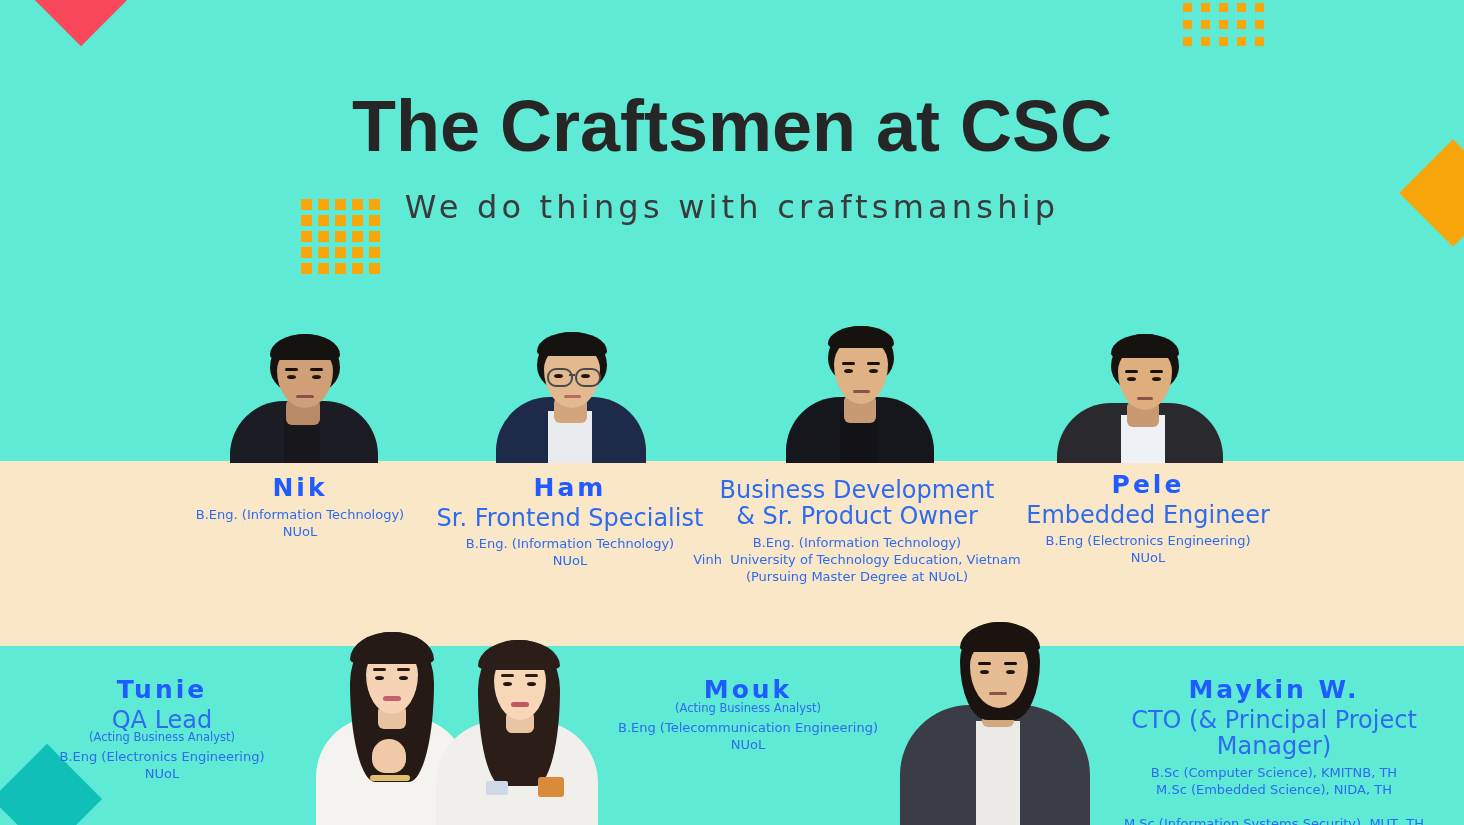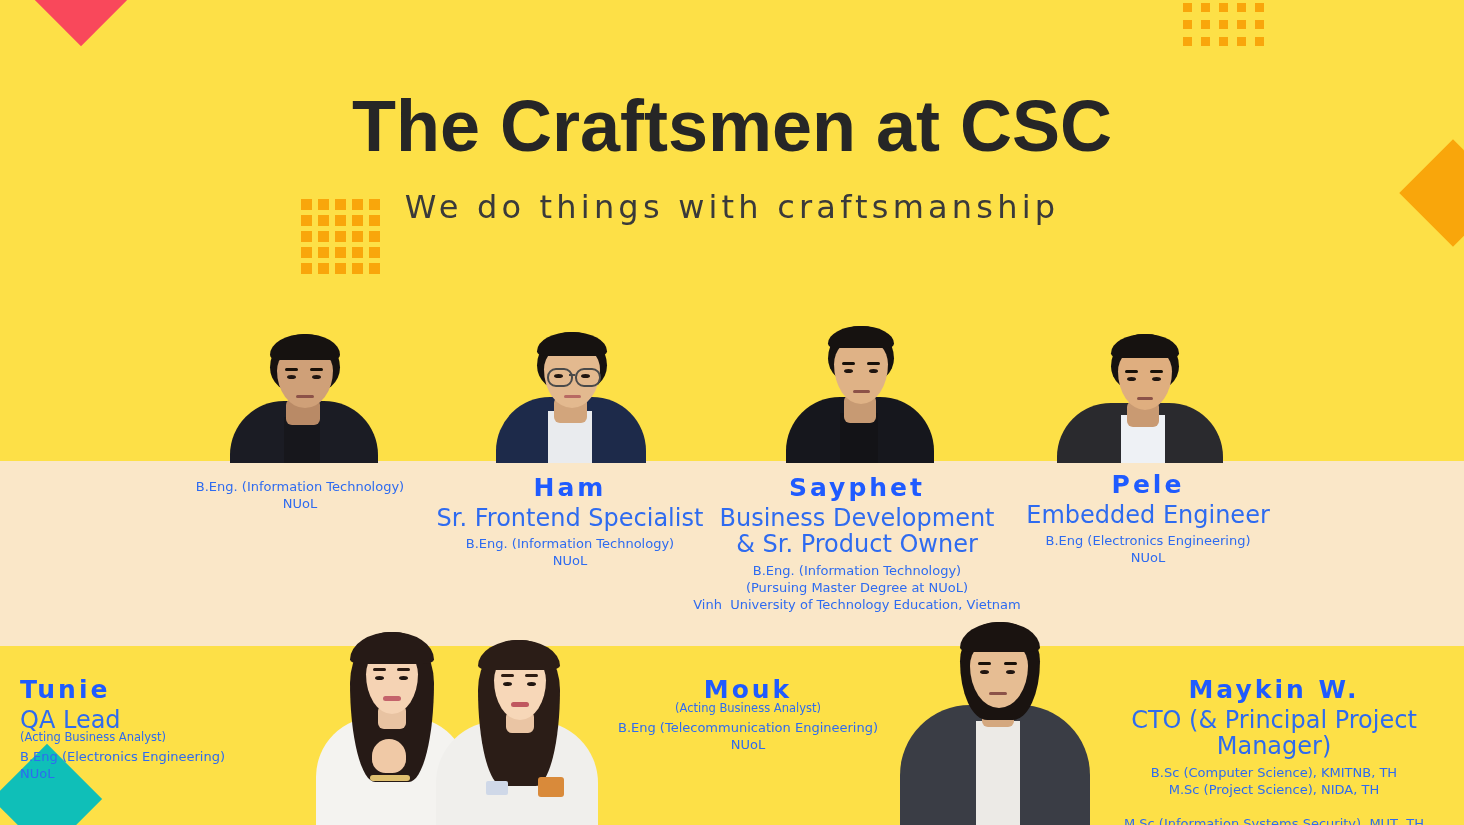--- a/index.html
+++ b/index.html
@@ -3,21 +3,21 @@
 <meta charset="utf-8">
 <style>
   html,body{margin:0;padding:0;}
   body{
     width:1464px;height:825px;
     background:#ffffff;
     font-family:"DejaVu Sans", sans-serif;
     overflow:hidden;
     position:relative;
   }
-  .slide{position:relative;width:1464px;height:825px;overflow:hidden;background:#fde047;}
+  .slide{position:relative;width:1464px;height:825px;overflow:hidden;background:#5eead4;}
 
   
   .diamond{position:absolute;transform:rotate(45deg);}
   #red-diamond{left:42px;top:-48px;width:78px;height:78px;background:#F9485B;}
   #orange-diamond{left:1415px;top:155px;width:76px;height:76px;background:#F9A60B;}
   #teal-diamond{left:8px;top:760px;width:78px;height:78px;background:#0FBFB8;}
 
   .dotgrid{position:absolute;display:grid;}
   .dotgrid span{background:#F9A60B;display:block;}
   #dotgrid-topright{left:1183px;top:3px;grid-template-columns:repeat(5,9px);
@@ -71,21 +71,21 @@
   .member-note{
     font-family:"DejaVu Sans", sans-serif;
     color:#2E6BF0;font-size:11.5px;line-height:1.1;margin:-2px 0 0 0;font-weight:400;
   }
   .member-edu{
     font-family:"DejaVu Sans", sans-serif;
     color:#2E6BF0;font-size:13px;line-height:1.3;margin:5px 0 0 0;font-weight:400;
   }
   .block{position:absolute;}
   .ta-c{text-align:center;}
-  .ta-r{text-align:left;}
+  .ta-r{text-align:center;}
   .ta-l{text-align:center;}
 </style>
 </head>
 <body>
 
 <div class="slide">
 
   <div class="diamond" id="red-diamond"></div>
   <div class="diamond" id="orange-diamond"></div>
   <div class="diamond" id="teal-diamond"></div>
@@ -193,38 +193,38 @@
     <div class="p-face" style="left:63px;top:16px;width:54px;height:64px;background:#dfae7f;"></div>
     <div class="p-hair" style="left:56px;top:4px;width:68px;height:24px;border-radius:50% 50% 10% 10%/80% 80% 20% 20%;"></div>
     <div class="p-brow" style="left:70px;top:40px;"></div>
     <div class="p-brow" style="left:95px;top:40px;"></div>
     <div class="p-eye" style="left:72px;top:47px;"></div>
     <div class="p-eye" style="left:97px;top:47px;"></div>
     <div class="p-mouth" style="left:82px;top:67px;width:16px;"></div>
   </div>
 
   <div class="block ta-c" style="left:150px;top:474px;width:300px;">
+    <p class="member-name">Nik</p>
     <p class="member-edu">B.Eng. (Information Technology)</p>
     <p class="member-edu" style="margin-top:0">NUoL</p>
   </div>
 
   <div class="block ta-c" style="left:420px;top:474px;width:300px;">
     <p class="member-name">Ham</p>
     <p class="member-role">Sr. Frontend Specialist</p>
     <p class="member-edu">B.Eng. (Information Technology)</p>
     <p class="member-edu" style="margin-top:0">NUoL</p>
   </div>
 
   <div class="block ta-c" style="left:690px;top:474px;width:334px;">
-    <p class="member-name">Sayphet</p>
     <p class="member-role" style="white-space:pre-line;">Business Development
 &amp; Sr. Product Owner</p>
     <p class="member-edu">B.Eng. (Information Technology)</p>
+    <p class="member-edu" style="margin-top:0;white-space:pre;">Vinh  University of Technology Education, Vietnam</p>
     <p class="member-edu" style="margin-top:0">(Pursuing Master Degree at NUoL)</p>
-    <p class="member-edu" style="margin-top:0;white-space:pre;">Vinh  University of Technology Education, Vietnam</p>
   </div>
 
   <div class="block ta-c" style="left:1000px;top:471px;width:296px;">
     <p class="member-name">Pele</p>
     <p class="member-role">Embedded Engineer</p>
     <p class="member-edu">B.Eng (Electronics Engineering)</p>
     <p class="member-edu" style="margin-top:0">NUoL</p>
   </div>
 
   <div class="photo" style="left:312px;top:632px;width:160px;height:193px;">
@@ -283,18 +283,18 @@
     <p class="member-name">Mouk</p>
     <p class="member-note">(Acting Business Analyst)</p>
     <p class="member-edu">B.Eng (Telecommunication Engineering)</p>
     <p class="member-edu" style="margin-top:0">NUoL</p>
   </div>
 
   <div class="block ta-l" style="left:1094px;top:676px;width:360px;">
     <p class="member-name">Maykin W.</p>
     <p class="member-role">CTO (&amp; Principal Project Manager)</p>
     <p class="member-edu">B.Sc (Computer Science), KMITNB, TH</p>
-    <p class="member-edu" style="margin-top:0">M.Sc (Project Science), NIDA, TH</p>
+    <p class="member-edu" style="margin-top:0">M.Sc (Embedded Science), NIDA, TH</p>
     <p class="member-edu" style="margin-top:17px">M.Sc (Information Systems Security), MUT, TH</p>
     <p class="member-edu" style="margin-top:0">Ph.D. (ICT for Edu), KMUTNB, TH</p>
   </div>
 
 </div>
 
 </body></html>

